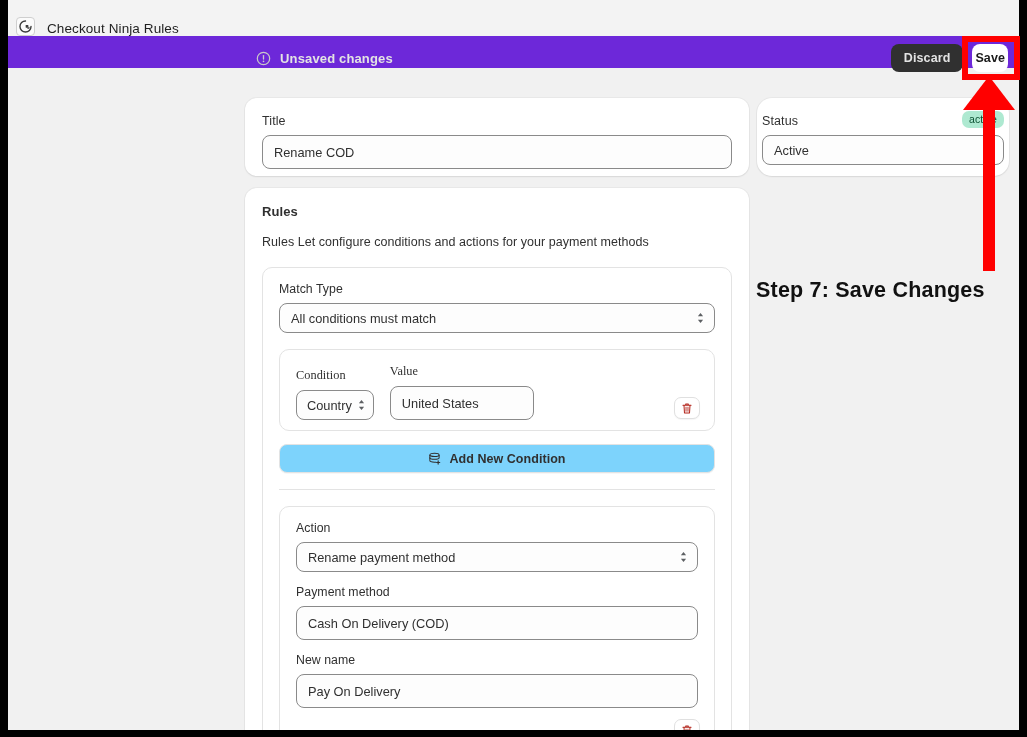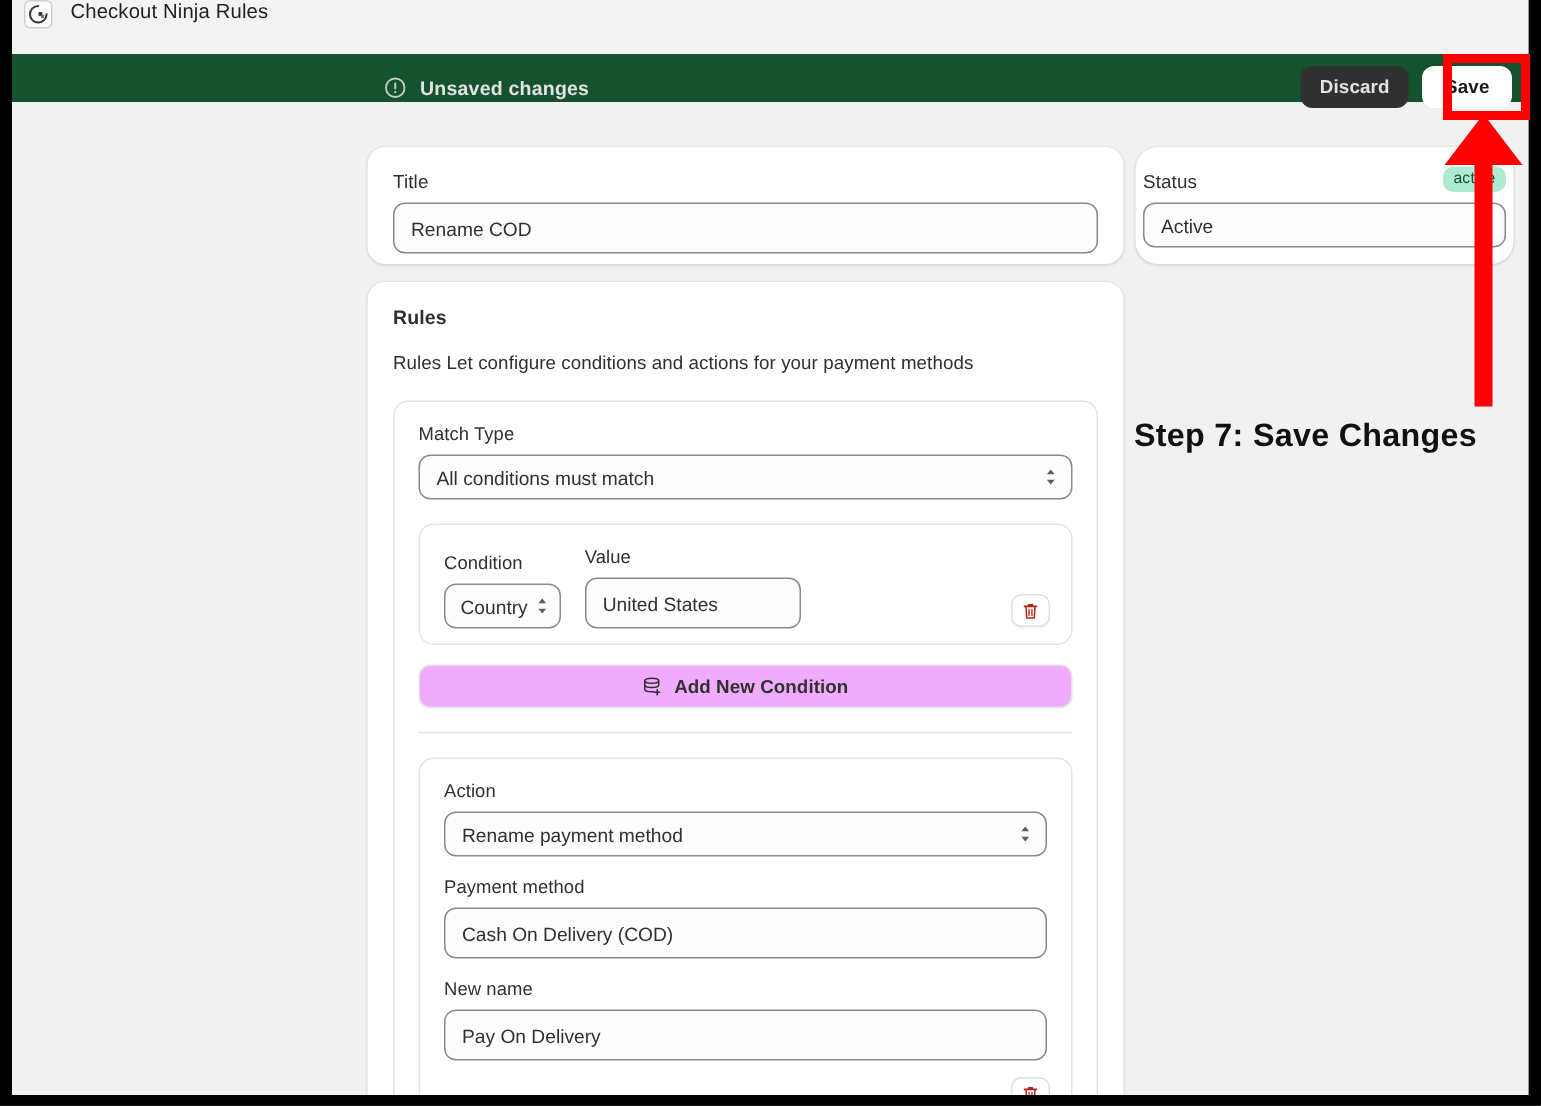--- a/index.html
+++ b/index.html
@@ -26,21 +26,21 @@
     overflow: hidden;
   }
 
   
   #titlebar {
     position: absolute;
     left: 0; top: 0;
     width: 1011px; height: 36px;
     background: #f3f3f3;
     display: flex;
-    align-items: flex-start;
+    align-items: flex-end;
     padding-left: 8px;
   }
   #app-icon {
     width: 19px; height: 19px;
     border: 1px solid #cfcfcf;
     border-radius: 4px;
     background: #fbfbfb;
     display: flex; align-items: center; justify-content: center;
     flex: none;
   }
@@ -50,21 +50,21 @@
     font-size: 13.5px;
     color: #1f1f1f;
     letter-spacing: .1px;
   }
 
   
   #topbar {
     position: absolute;
     left: 0; top: 36px;
     width: 1011px; height: 32px;
-    background: #14532d;
+    background: #6d28d9;
     display: flex;
     align-items: center;
   }
   #unsaved-wrap {
     position: absolute;
     left: 248px; top: 0;
     height: 44px;
     display: flex; align-items: center; gap: 9px;
   }
   #unsaved-icon { width: 15px; height: 15px; display:block; flex:none; }
@@ -92,21 +92,21 @@
     cursor: pointer;
     letter-spacing: .1px;
   }
   #save-btn {
     background: #ffffff;
     color: #1a1a1a;
     border: none;
     border-radius: 8px;
     font-size: 12.5px;
     font-weight: 700;
-    padding: 7px 15px;
+    padding: 7px 3px;
     font-family: inherit;
     cursor: pointer;
     letter-spacing: .1px;
   }
 
   
   #page {
     position: absolute;
     left: 0; top: 80px;
     width: 1011px; height: 650px;
@@ -197,21 +197,21 @@
     margin-top: 18px;
     padding: 15px 16px 14px;
     position: relative;
   }
   #match-box { padding: 14px 16px 16px; }
 
   
   #cond-box { margin-top: 16px; padding: 14px 16px 10px; }
   #cond-fields { display: flex; gap: 16px; align-items: flex-end; }
   .cf-col { display: flex; flex-direction: column; }
-  .cf-label { font-size: 12.3px; color: #303030; margin-bottom: 7px; letter-spacing: .05px;}
+  .cf-label { font-size: 12.3px; color: #303030; margin-bottom: 7px; letter-spacing: .05px; font-family: Liberation Serif, serif;}
   .mini-sel {
     height: 30px;
     border: 1px solid #8a8a8a;
     border-radius: 8px;
     background: #fdfdfd;
     font-size: 12.8px;
     color: #303030;
     padding: 0 21px 0 10px;
     display: flex; align-items: center;
     position: relative;
@@ -232,21 +232,21 @@
     cursor: pointer;
     box-shadow: 0 1px 1px rgba(0,0,0,0.04);
   }
 
   .wide-btn {
     margin-top: 13px;
     width: 100%;
     height: 29px;
     border: 1px solid #e3e3e3;
     border-radius: 8px;
-    background: #f0abfc;
+    background: #7dd3fc;
     display: flex; align-items: center; justify-content: center; gap: 7px;
     font-size: 12.5px;
     color: #303030;
     font-weight: 700;
     cursor: pointer;
     letter-spacing: .05px;
     box-shadow: 0 1px 0 rgba(0,0,0,0.03);
   }
 
   .divider {

